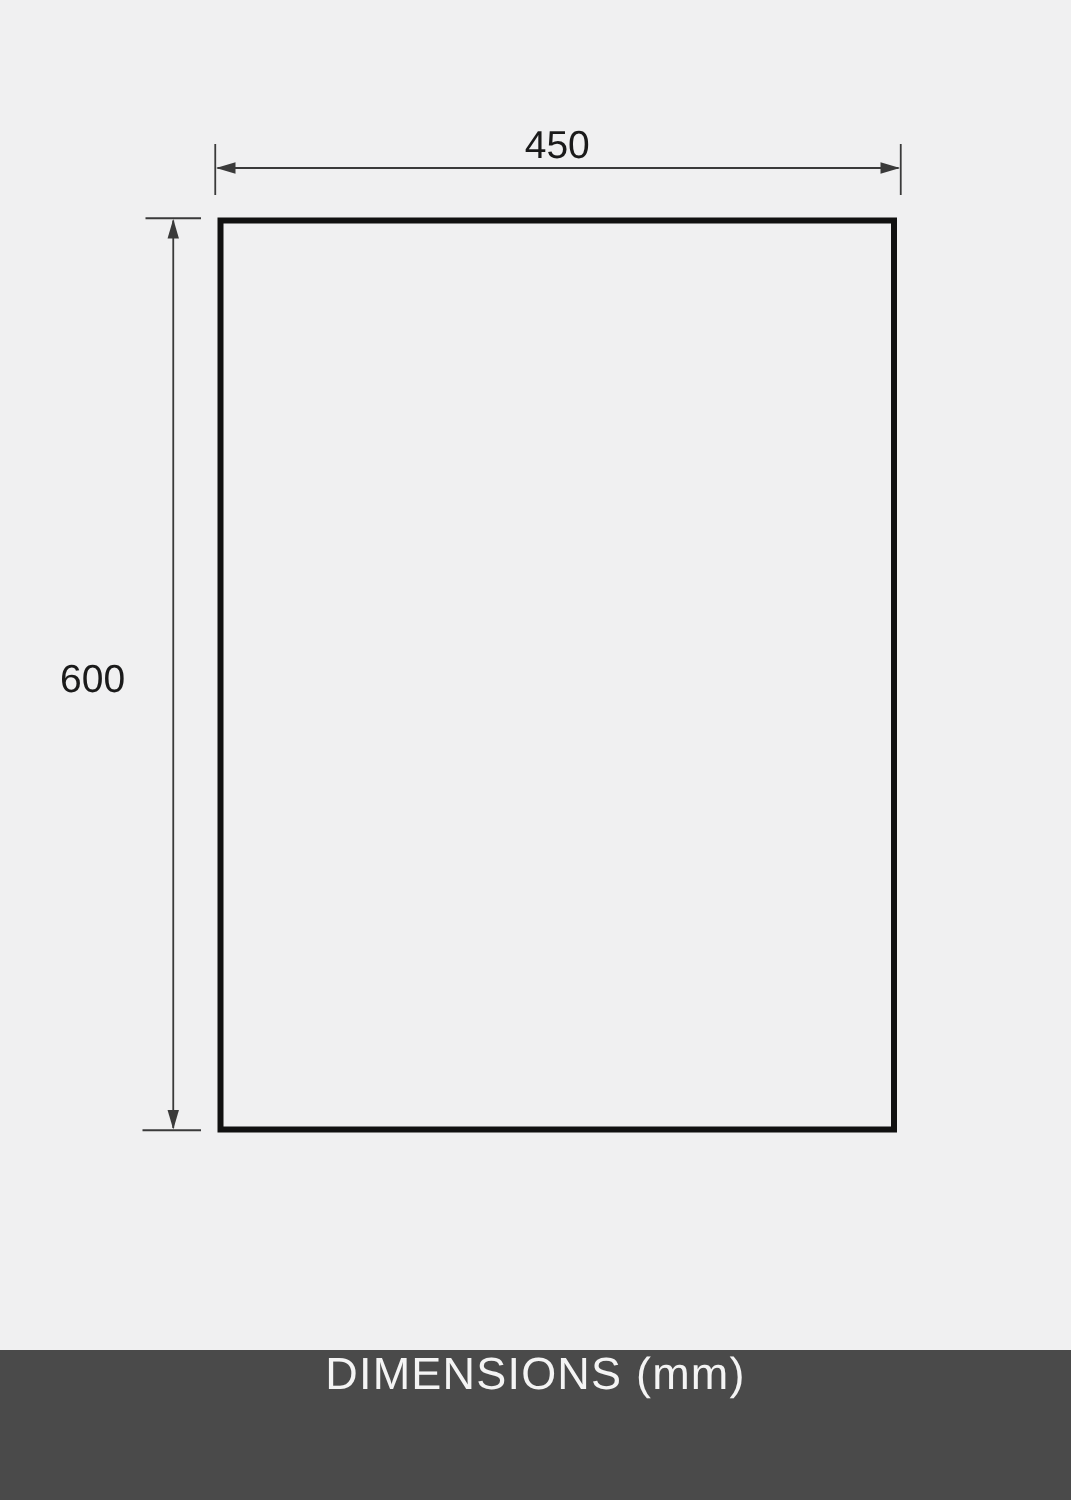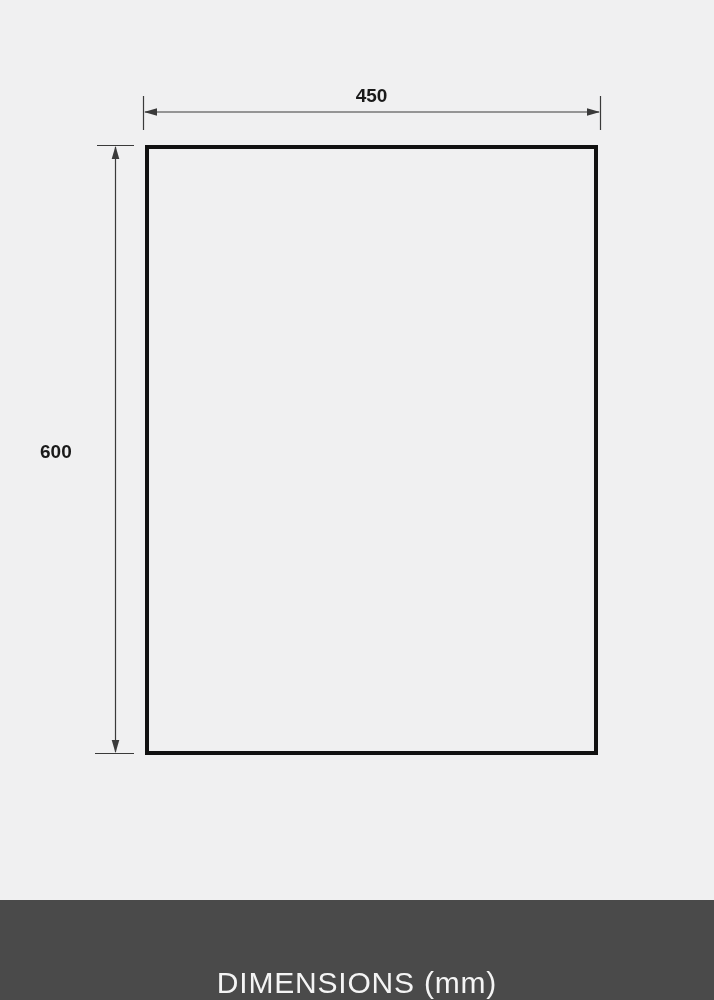--- a/index.html
+++ b/index.html
@@ -40,23 +40,23 @@
     left: 0;
     top: 0;
     width: 714px;
     height: 1000px;
     pointer-events: none;
   }
   
   .dim-label {
     position: absolute;
     color: var(--text);
-    font-size: 19px;
+    font-size: 26px;
     line-height: 22px;
-    font-weight: 700;
+    font-weight: 400;
   }
   .dim-label.width {
     left: 143px;
     width: 457px;
     top: 85px;
     text-align: center;
   }
   .dim-label.height {
     left: 40px;
     width: 66px;
@@ -65,21 +65,21 @@
   }
   
   .footer-bar {
     position: absolute;
     left: 0;
     bottom: 0;
     width: 714px;
     height: 100px;
     background: var(--footer-bg);
     display: flex;
-    align-items: flex-end;
+    align-items: flex-start;
     justify-content: center;
   }
   .footer-caption {
     color: var(--footer-text);
     font-size: 30px;
     font-weight: 400;
     letter-spacing: 0.8px;
   }
 </style>
 </head>

